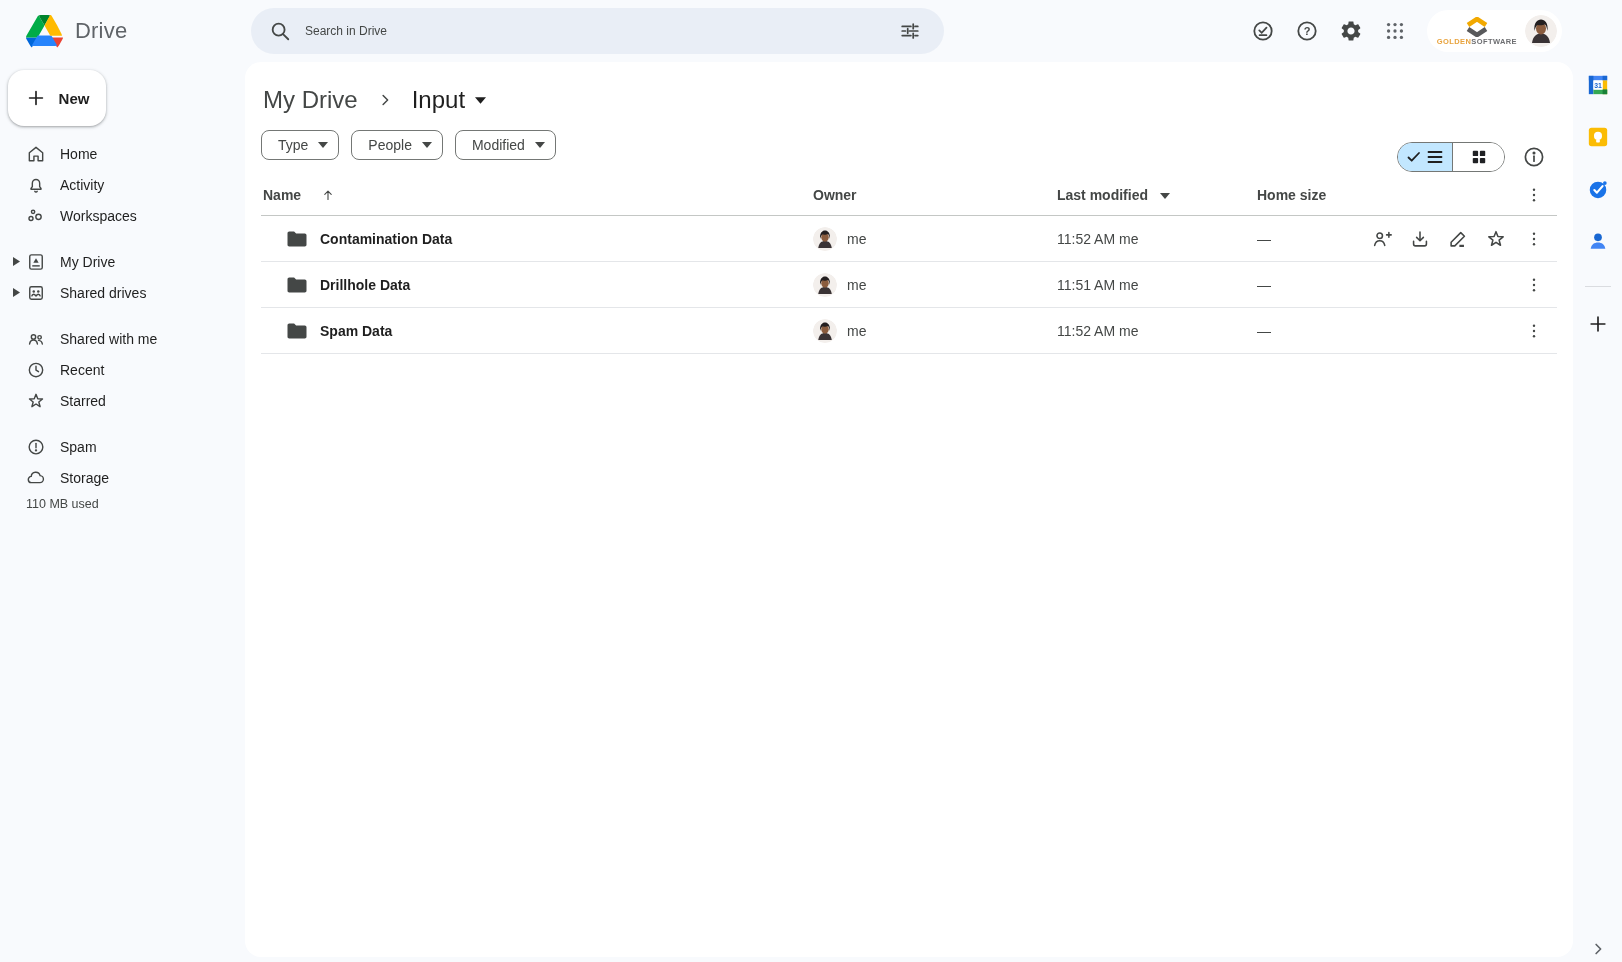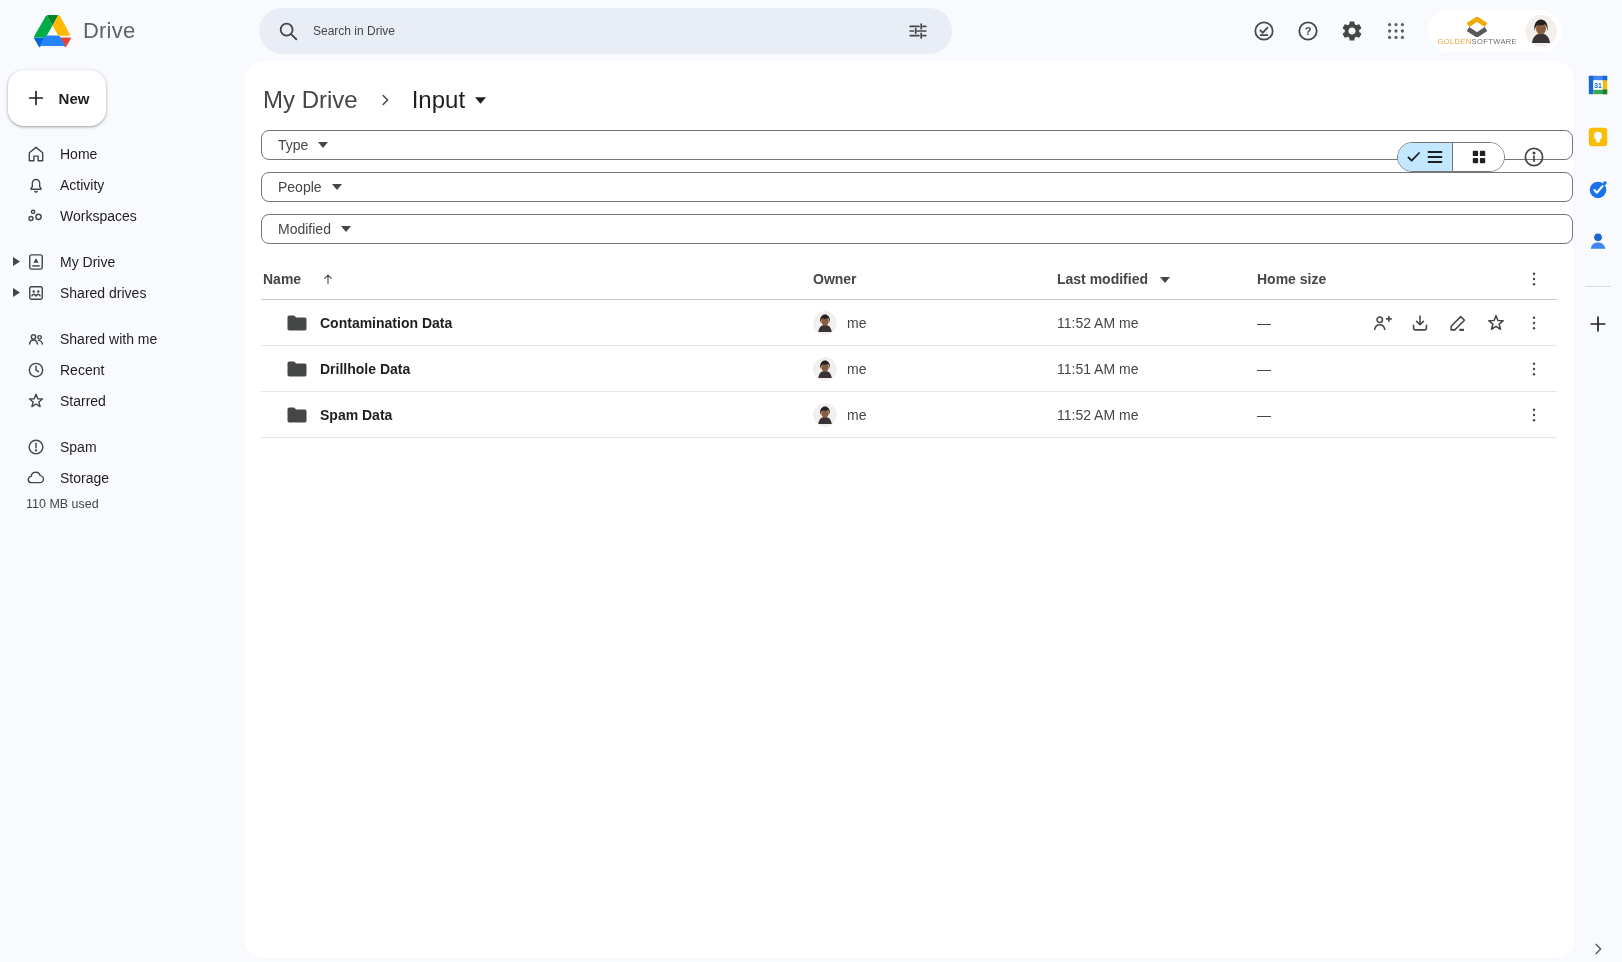--- a/index.html
+++ b/index.html
@@ -5,40 +5,40 @@
   * { box-sizing: border-box; margin: 0; padding: 0; }
   html,body { width:1622px; height:962px; }
   body {
     font-family: "Liberation Sans", sans-serif;
     background:#f8fafd; color:#1f1f1f;
     position:relative; overflow:hidden;
   }
   svg { display:block; }
 
   
-  .topbar { position:absolute; top:0; left:16px; right:0; height:62px; display:flex; align-items:center; }
+  .topbar { position:absolute; top:0; left:8px; right:0; height:62px; display:flex; align-items:center; }
   .brand { width:243px; display:flex; align-items:center; gap:12px; padding-left:18px; flex:none; }
   .brand-name { font-size:22px; color:#5f6368; letter-spacing:.2px; }
   .searchbar {
     width:693px; height:46px; background:#e9eef6; border-radius:24px;
     display:flex; align-items:center; padding:0 14px 0 18px; flex:none;
   }
   .searchbar input {
     flex:1; border:none; background:transparent; outline:none;
     font-family:"Liberation Sans",sans-serif; font-size:12px; color:#1f1f1f; margin-left:14px;
   }
   .searchbar input::placeholder { color:#444746; opacity:1; }
   .topbar-actions { margin-left:auto; display:flex; align-items:center; gap:4px; margin-right:60px; }
   .icon-btn { width:40px; height:40px; border-radius:50%; display:flex; align-items:center; justify-content:center; cursor:pointer; }
   .account-pill {
     margin-left:8px; height:42px; background:#fff; border-radius:21px;
     display:flex; align-items:center; gap:8px; padding:0 5px 0 10px;
   }
   .gs-logo { display:flex; flex-direction:column; align-items:center; }
-  .gs-text { font-size:7.5px; font-weight:normal; letter-spacing:.4px; white-space:nowrap; }
+  .gs-text { font-size:7.5px; font-weight:bold; letter-spacing:.4px; white-space:nowrap; }
   .gs-text .g1 { color:#E8A33D; } .gs-text .g2 { color:#6d6e71; }
   .avatar { border-radius:50%; overflow:hidden; flex:none; }
 
   
   .sidebar { position:absolute; top:62px; left:0; width:243px; bottom:0; }
   .new-btn {
     margin:8px 0 0 8px; width:98px; height:56px; background:#fff; border-radius:16px;
     box-shadow:0 1px 2px rgba(60,64,67,.3), 0 1px 3px 1px rgba(60,64,67,.15);
     display:flex; align-items:center; justify-content:center; gap:12px;
     font-size:15px; font-weight:bold; color:#1f1f1f; cursor:pointer;
@@ -59,21 +59,21 @@
     background:#fff; border-radius:16px; overflow:hidden;
   }
   .breadcrumb { display:flex; align-items:center; gap:18px; padding:18px 0 0 18px; height:58px; }
   .crumb-parent { font-size:24px; color:#444746; cursor:pointer; }
   .crumb-current { font-size:24px; color:#1f1f1f; display:flex; align-items:center; gap:10px; cursor:pointer; }
   .view-controls { position:absolute; top:80px; right:26px; display:flex; align-items:center; gap:16px; }
   .toggle { width:108px; height:30px; border:1px solid #747775; border-radius:15px; display:flex; overflow:hidden; background:#fff; }
   .seg { display:flex; align-items:center; justify-content:center; gap:6px; cursor:pointer; }
   .seg-list { width:55px; background:#c2e7ff; border-right:1px solid #747775; }
   .seg-grid { flex:1; background:#fff; }
-  .chips { display:flex; gap:12px; margin:10px 0 0 16px;flex-direction:column; }
+  .chips { display:flex; gap:12px; margin:10px 0 0 16px; }
   .chip {
     height:30px; border:1px solid #747775; border-radius:8px; background:#fff;
     display:flex; align-items:center; gap:10px; padding:0 10px 0 16px;
     font-size:14px; color:#444746; cursor:pointer;
   }
 
   
   .table { margin:14px 16px 0 16px; }
   .trow { display:flex; align-items:center; }
   .thead { height:42px; border-bottom:1px solid #c4c7c5; font-size:14px; font-weight:bold; color:#444746; }

